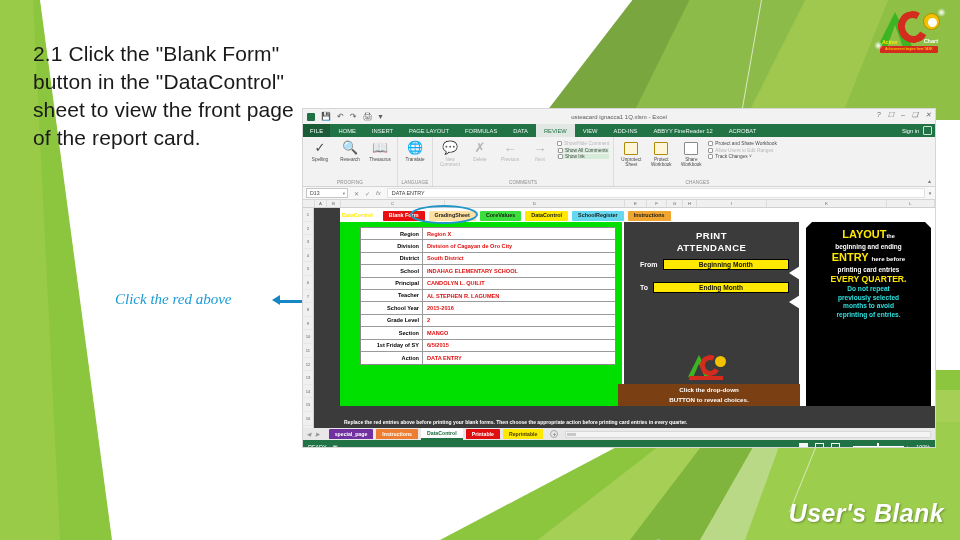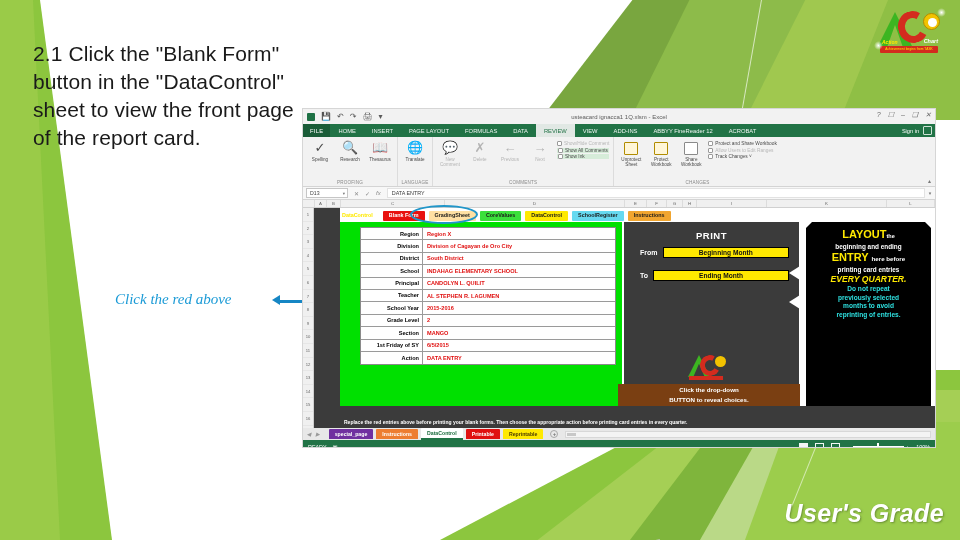--- a/index.html
+++ b/index.html
@@ -269,21 +269,21 @@
 
   
   .changepane { position:absolute; left:492px; top:14px; right:4px; bottom:22px;
     background:#000000; color:#ffffff; text-align:center;
     clip-path: polygon(6px 0, calc(100% - 6px) 0, 100% 6px, 100% 100%, 0 100%, 0 6px); }
   .cp-l1 { padding-top:6px; font-size:11px; font-weight:bold; color:#ffe900; line-height:12px; }
   .cp-l1 small { font-size:5.5px; color:#ffffff; font-weight:bold; }
   .cp-l2 { font-size:6.4px; font-weight:bold; line-height:9px; }
   .cp-l3 { font-size:11px; font-weight:bold; color:#ffe900; line-height:12px; }
   .cp-l3 small { font-size:6.2px; color:#ffffff; }
-  .cp-l5 { font-size:8.6px; font-weight:bold; color:#ffe900; line-height:11px;font-style:italic; }
+  .cp-l5 { font-size:8.6px; font-weight:bold; color:#ffe900; line-height:11px; }
   .cp-cy { font-size:6.6px; font-weight:bold; color:#2ee0e0; line-height:8.6px; }
 
   .footnote { position:absolute; left:30px; right:4px; bottom:3px;
     font-size:5px; font-weight:bold; color:#ffffff; }
 
   
   #tabbar { height:12px; background:#e8e8e8; display:flex; align-items:center;
     gap:3px; padding-left:4px; font-size:5.2px; font-weight:bold; }
   .navarrows { display:flex; gap:5px; color:#9a9a9a; font-size:5px; padding-right:6px; }
   .stab { padding:1px 6px; color:#ffffff; border-radius:1px 1px 0 0; line-height:8px; }
@@ -342,21 +342,21 @@
     <div class="lg-sub2">Chart</div>
     <div class="lg-band">Achievement begins from TASK</div>
     <div class="sparkle" style="left:2px;bottom:6px;"></div>
     <div class="sparkle" style="right:2px;top:0px;"></div>
   </div>
 
   <div id="callout-text">Click the red above</div>
   <div id="callout-line"></div>
   <div id="callout-head"></div>
 
-  <div id="users-guide">User's Grade</div>
+  <div id="users-guide">User's Blank</div>
 
   <div id="excel">
 
     <div class="qat">
       <span class="qat-sq"></span>
       <span class="qat-ic">💾</span>
       <span class="qat-ic">↶</span>
       <span class="qat-ic">↷</span>
       <span class="qat-ic">🖨</span>
       <span class="qat-ic">▾</span>
@@ -604,20 +604,21 @@
               </div>
               <div class="inforow">
                 <span class="infokey">Action</span>
                 <span class="infoval">DATA ENTRY</span>
               </div>
             </div>
           </div>
 
           <div class="printpane">
             <div class="pp-title">PRINT</div>
+            <div class="pp-title" style="padding-top:0">ATTENDANCE</div>
             <div class="pp-row">
               <span class="pp-lab">From</span>
               <span class="pp-dd">Beginning Month</span>
             </div>
             <div class="pp-arrow" style="top:44px;"></div>
             <div class="pp-row" style="padding-top:12px">
               <span class="pp-lab">To</span>
               <span class="pp-dd">Ending Month</span>
             </div>
             <div class="pp-arrow" style="top:73px;"></div>

